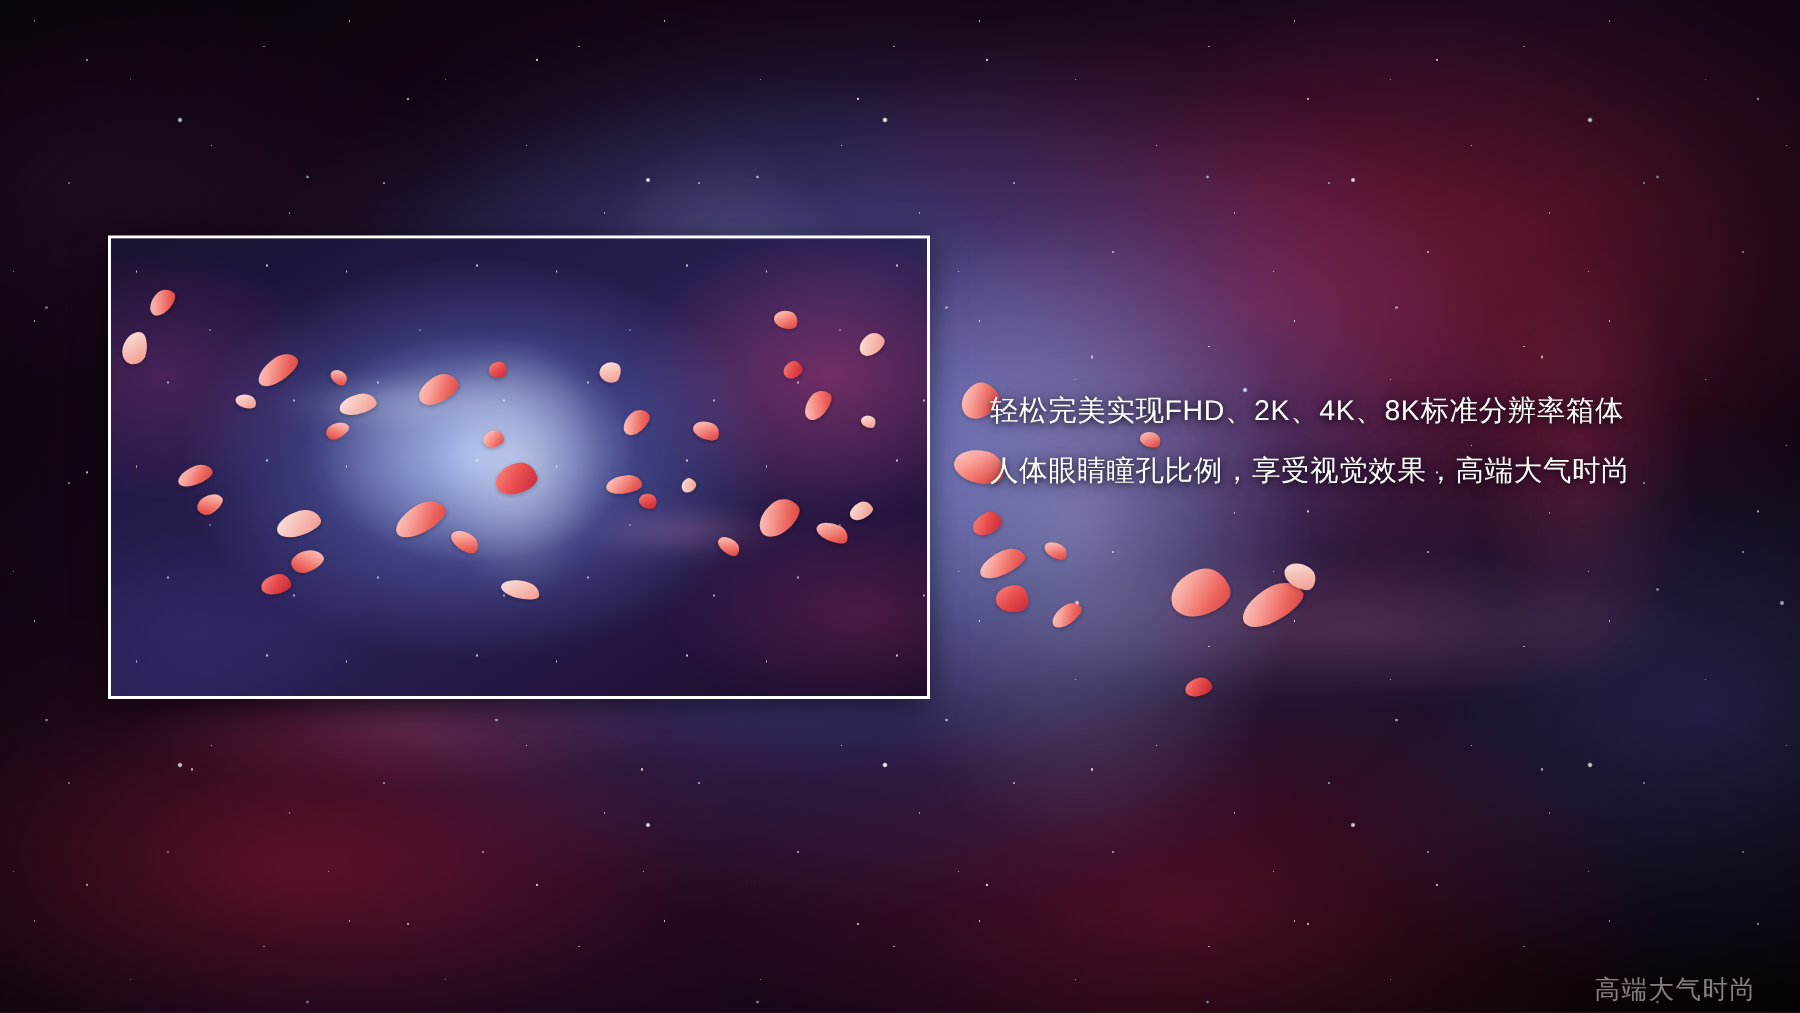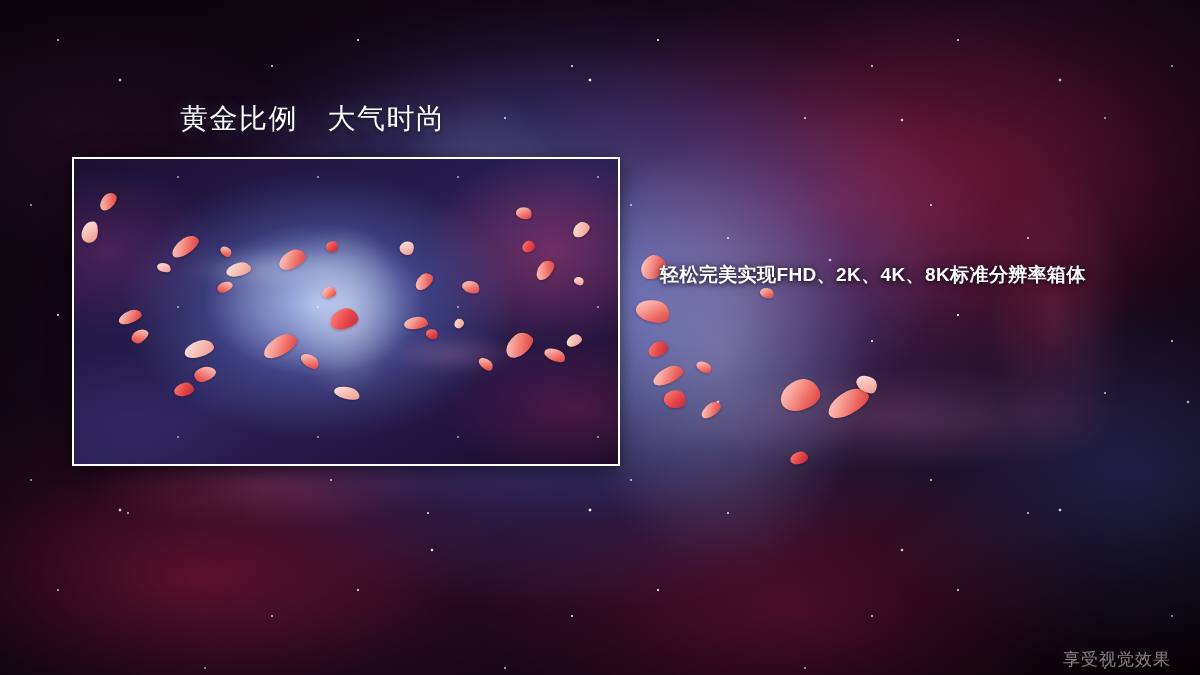--- a/index.html
+++ b/index.html
@@ -167,21 +167,20 @@
   .petal.deep {
     background: linear-gradient(130deg, #ff8d80 0%, #ee4b4a 50%, #c42535 100%);
   }
 
   
   .body-copy {
     position: absolute;
     left: 660px;
     top: 255px;
     width: 520px;
-    font-weight: bold;
   }
   .body-line {
     font-size: 19px;
     line-height: 40px;
     color: #ffffff;
     letter-spacing: 0.4px;
     white-space: pre;
     text-shadow: 0 1px 4px rgba(0,0,0,0.75), 0 0 12px rgba(20,10,40,0.55);
   }
 
@@ -201,21 +200,20 @@
 
 <div id="slide">
 
   <div class="bg-layer bg-base"></div>
   <div class="bg-layer bg-wisp"></div>
   <div class="stars-sm"></div>
   <div class="stars-md"></div>
   <div class="stars-lg"></div>
   <div class="bg-layer bg-vignette"></div>
 
-  <div class="slide-title">黄金比例　大气时尚</div>
 
   <div class="photo-frame">
     <div class="photo-inner">
       <div class="photo-wisp"></div>
       <div class="photo-stars"></div>
 
       <span class="petal" style="left:96px;  top:80px;  width:30px; height:15px; transform:rotate(-34deg);"></span>
       <span class="petal pale" style="left:83px;  top:104px; width:14px; height:9px;  transform:rotate(18deg);"></span>
       <span class="petal" style="left:146px; top:88px;  width:12px; height:9px;  transform:rotate(44deg);"></span>
       <span class="petal pale" style="left:152px; top:104px; width:25px; height:13px; transform:rotate(-12deg);"></span>
@@ -260,17 +258,18 @@
   <span class="petal" style="left:696px; top:362px; width:16px; height:10px; transform:rotate(30deg);"></span>
   <span class="petal" style="left:700px; top:404px; width:22px; height:12px; transform:rotate(-34deg);"></span>
   <span class="petal" style="left:780px; top:380px; width:40px; height:30px; transform:rotate(-16deg);"></span>
   <span class="petal" style="left:826px; top:392px; width:44px; height:22px; transform:rotate(-28deg);"></span>
   <span class="petal pale" style="left:856px; top:376px; width:22px; height:16px; transform:rotate(34deg);"></span>
   <span class="petal" style="left:760px; top:288px; width:14px; height:10px; transform:rotate(20deg);"></span>
   <span class="petal deep" style="left:790px; top:452px; width:18px; height:12px; transform:rotate(-12deg);"></span>
 
   <div class="body-copy">
     <div class="body-line">轻松完美实现FHD、2K、4K、8K标准分辨率箱体</div>
+    <div class="body-line">人体眼睛瞳孔比例，享受视觉效果，高端大气时尚</div>
   </div>
 
-  <div class="watermark">享受视觉效果</div>
+  <div class="watermark">高端大气时尚</div>
 
 </div>
 
 </body></html>

